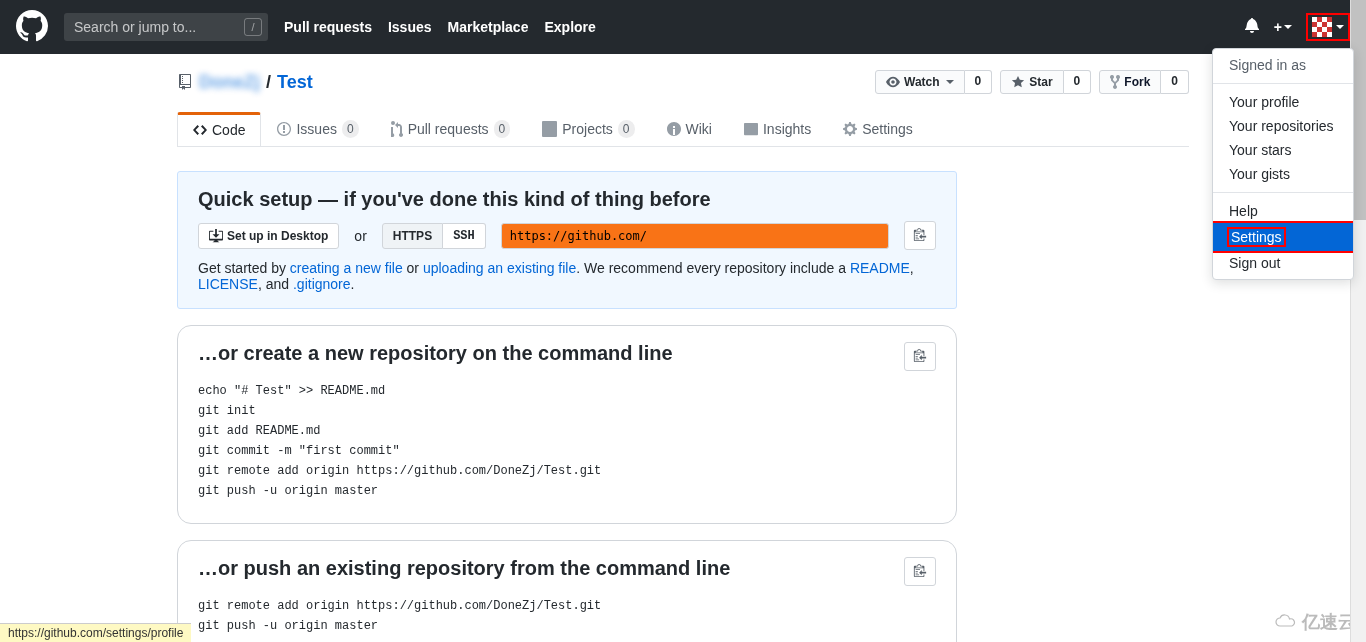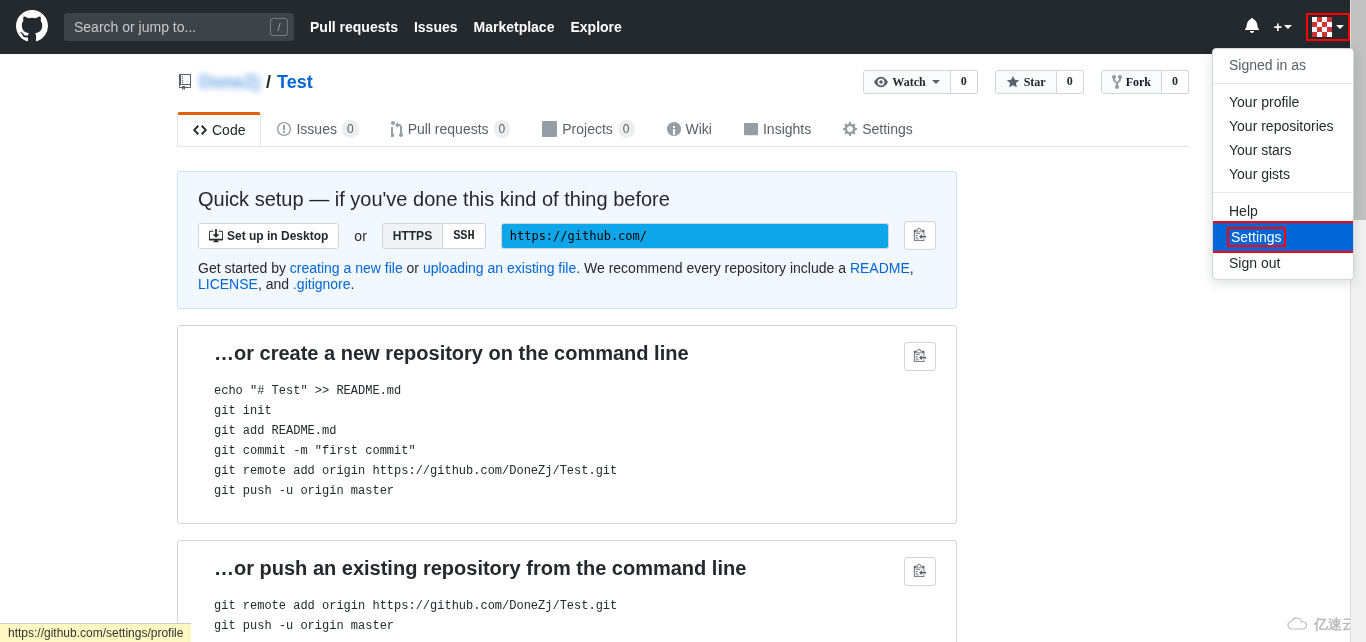--- a/index.html
+++ b/index.html
@@ -3,21 +3,21 @@
 <meta charset="utf-8">
 <style>
 * { margin: 0; padding: 0; box-sizing: border-box; }
 body { font-family: -apple-system, BlinkMacSystemFont, "Segoe UI", Helvetica, Arial, sans-serif; font-size: 14px; color: #24292e; background: #fff; }
 a { text-decoration: none; }
 
 
 .header { background: #24292e; height: 54px; display: flex; align-items: center; padding: 0 16px; color: #fff; }
 .logo-icon svg { fill: #fff; }
 .search-wrap { margin-left: 16px; position: relative; }
-.search-input { background: rgba(255,255,255,0.12); border: none; border-radius: 3px; color: #fff; padding: 6px 30px 6px 10px; width: 230px; font-size: 14px; }
+.search-input { background: rgba(255,255,255,0.12); border: none; border-radius: 3px; color: #fff; padding: 6px 30px 6px 10px; width: 204px; font-size: 14px; }
 .search-input::placeholder { color: rgba(255,255,255,0.7); }
 .slash-hint { position: absolute; right: 6px; top: 5px; width: 18px; height: 18px; border: 1px solid rgba(255,255,255,0.3); border-radius: 3px; font-size: 11px; color: rgba(255,255,255,0.5); display:flex; align-items:center; justify-content:center; }
 .header-nav { display: flex; margin-left: 16px; gap: 16px; }
 .header-nav a { color: #fff; font-weight: 600; font-size: 14px; }
 .header-right { margin-left: auto; display: flex; align-items: center; gap: 14px; }
 .header-right .icon { color: #fff; fill: #fff; font-size: 16px; }
 .plus-caret { display:flex; align-items:center; gap:2px; color:#fff; font-weight:600;}
 .avatar-btn { display:flex; align-items:center; gap:4px; border:2px solid red; padding:2px 4px; }
 .avatar-img { width:20px; height:20px; background-image: repeating-conic-gradient(#c33 0 25%, #fff 0 50%); background-size: 10px 10px; }
 .caret-down { width:0;height:0;border-left:4px solid transparent;border-right:4px solid transparent;border-top:4px solid #fff; }
@@ -30,63 +30,63 @@
 .dropdown-item.active { background: #0366d6; color: #fff; border: 2px solid red; border-left:none; border-right:none; margin:-2px 0;}
 .settings-highlight { border: 2px solid red; display:inline-block; padding: 0 2px; margin-left:-2px;}
 
 
 .repohead { max-width: 1012px; margin: 0 auto; padding: 16px 0 0; }
 .repo-title-row { display:flex; align-items:center; justify-content:space-between; }
 .repo-title { display:flex; align-items:center; font-size: 18px; gap:6px; }
 .repo-title .octicon { fill:#586069; }
 .repo-title a { color:#0366d6; }
 .repo-title .blur { filter: blur(3px); opacity:0.6; }
-.pagehead-actions { display:flex; gap:17px;font-family:Liberation Serif, serif; }
+.pagehead-actions { display:flex; gap:8px; }
 .btn-group { display:flex; }
 .btn-sm { background: #fafbfc; border:1px solid #d1d5da; padding: 3px 10px; font-size:12px; display:flex; align-items:center; gap:4px; color:#24292e; font-weight:600;}
 .social-count { background:#fff; border:1px solid #d1d5da; border-left:none; padding:3px 10px; font-size:12px; font-weight:600; color:#24292e; border-radius:0 3px 3px 0;}
 .btn-sm.first { border-radius:3px 0 0 3px; }
 .btn-sm.disabled { color:#0f172a; }
 
 
 .reponav { display:flex; border-bottom:1px solid #e1e4e8; margin-top:18px; }
 .reponav-item { padding:7px 15px 8px; display:flex; align-items:center; gap:5px; color:#586069; font-size:14px; border:1px solid transparent; border-bottom:none; }
 .reponav-item.selected { color:#24292e; border-color:#e36209 #e1e4e8 transparent; border-top-width:3px; border-radius:3px 3px 0 0; background:#fff;}
 .reponav-item .counter { background:rgba(27,31,35,0.08); border-radius:20px; padding:2px 5px; font-size:12px; color:#586069;}
 .reponav-item .octicon { fill:#959da5; }
 .reponav-item.selected .octicon { fill:#24292e; }
 
 
 .container { max-width: 1012px; margin: 0 auto; padding: 24px 0; }
 .main-col { width: 780px; }
-.boxed-group { border:1px solid #d1d5da; border-radius:3px; margin-bottom:16px;padding-left:16px; }
+.boxed-group { border:1px solid #d1d5da; border-radius:14px; margin-bottom:16px; }
 .quick-setup { background:#f1f8ff; border:1px solid #c8e1ff; border-radius:3px; padding:16px 20px; margin-bottom:16px;}
-.quick-setup h3 { font-size:20px; font-weight:400; margin-bottom:10px;}
+.quick-setup h3 { font-size:20px; font-weight:700; margin-bottom:10px;}
 .protocol-row { display:flex; align-items:center; gap:15px; margin-bottom:10px;}
 .btn-white { background:#fff; border:1px solid #d1d5da; padding:5px 10px; font-size:12px; font-weight:600; border-radius:3px; display:flex; align-items:center; gap:4px;}
 .btn-toggle { display:flex; }
 .btn-toggle .btn-white { border-radius:0; }
 .btn-toggle .btn-white:first-child { border-radius:3px 0 0 3px; background:#eff3f6; }
 .btn-toggle .btn-white:last-child { border-radius:0 3px 3px 0; border-left:none;font-family:Liberation Mono, monospace; }
-.url-input { flex:1; border:1px solid #d1d5da; padding:5px 8px; font-size:12px; font-family: SFMono-Regular, Consolas, monospace; border-radius:3px; background:#0ea5e9;}
+.url-input { flex:1; border:1px solid #d1d5da; padding:5px 8px; font-size:12px; font-family: SFMono-Regular, Consolas, monospace; border-radius:3px; background:#f97316;}
 .copy-btn { border:1px solid #d1d5da; padding:5px 8px; border-radius:3px; background:#fff; }
 .desc { font-size:14px; color:#24292e; }
 .desc a { color:#0366d6; }
 
 .section { padding:16px 20px; }
 .section h3 { font-size:20px; font-weight:600; margin-bottom:10px;}
 .section-wrap { position:relative; }
 .code-block { font-family: SFMono-Regular, Consolas, "Liberation Mono", Menlo, monospace; font-size:12px; line-height:20px; color:#24292e; white-space:pre; padding: 6px 0;}
 .copy-float { position:absolute; right:20px; top:16px; }
 
 
 .status-bar { position:fixed; bottom:0; left:0; background:#fef9c3; border-top:1px solid #ccc; padding:2px 8px; font-size:12px; color:#333; width:auto;}
 
 
-.watermark { position:fixed; bottom:8px; right:10px; font-size:14px; color:#bbb; font-weight:600; display:flex; align-items:center; gap:4px;}
+.watermark { position:fixed; bottom:8px; right:10px; font-size:18px; color:#bbb; font-weight:600; display:flex; align-items:center; gap:4px;}
 .scrollbar-track { position:fixed; top:0; right:0; width:16px; height:100%; background:#f1f1f1; border-left:1px solid #ddd;}
 .scrollbar-thumb { position:absolute; top:0; width:100%; height:220px; background:#c1c1c1;}
 </style>
 </head>
 <body>
 
 <div class="header">
   <a class="logo-icon">
     <svg height="32" width="32" viewBox="0 0 16 16">
         <path d="M8 0C3.58 0 0 3.58 0 8c0 3.54 2.29 6.53 5.47 7.59.4.07.55-.17.55-.38 0-.19-.01-.82-.01-1.49-2.01.37-2.53-.49-2.69-.94-.09-.23-.48-.94-.82-1.13-.28-.15-.68-.52-.01-.53.63-.01 1.08.58 1.23.82.72 1.21 1.87.87 2.33.66.07-.52.28-.87.51-1.07-1.78-.2-3.64-.89-3.64-3.95 0-.87.31-1.59.82-2.15-.08-.2-.36-1.02.08-2.12 0 0 .67-.21 2.2.82.64-.18 1.32-.27 2-.27.68 0 1.36.09 2 .27 1.53-1.04 2.2-.82 2.2-.82.44 1.1.16 1.92.08 2.12.51.56.82 1.27.82 2.15 0 3.07-1.87 3.75-3.65 3.95.29.25.54.73.54 1.48 0 1.07-.01 1.93-.01 2.2 0 .21.15.46.55.38A8.013 8.013 0 0016 8c0-4.42-3.58-8-8-8z"></path>

